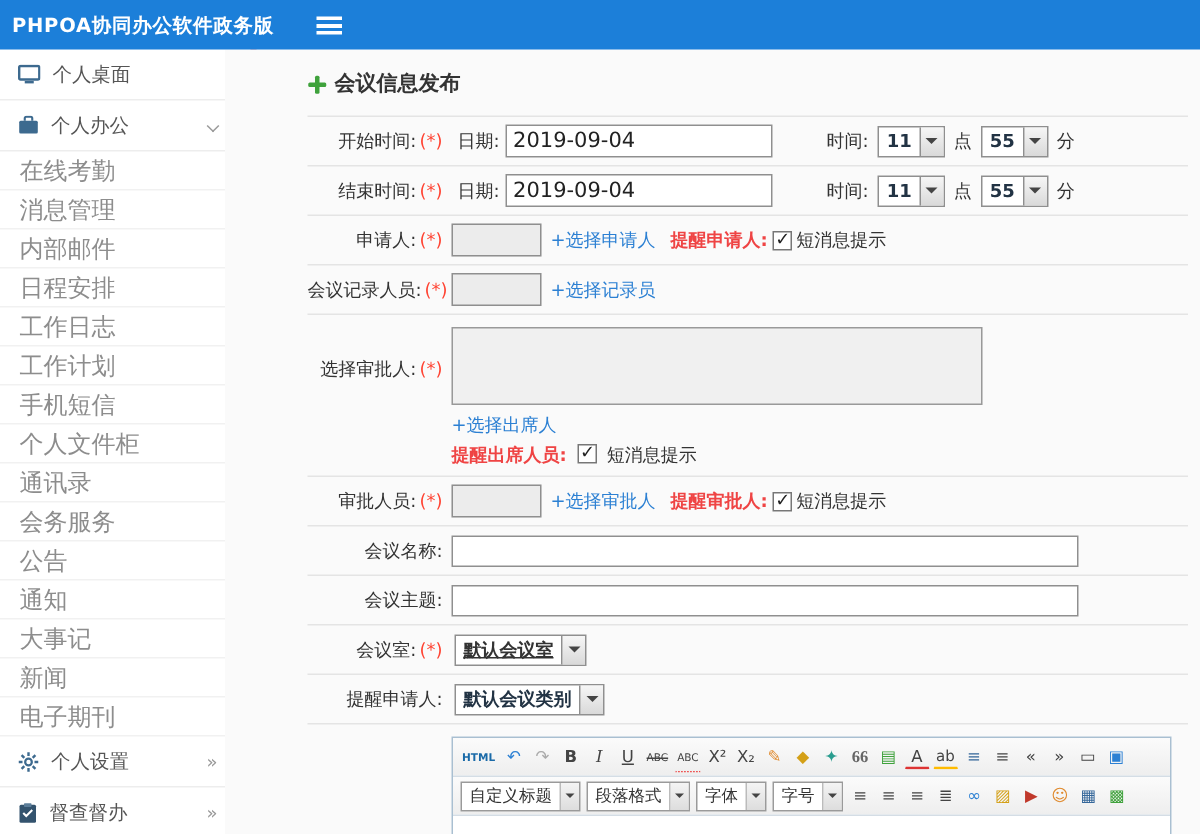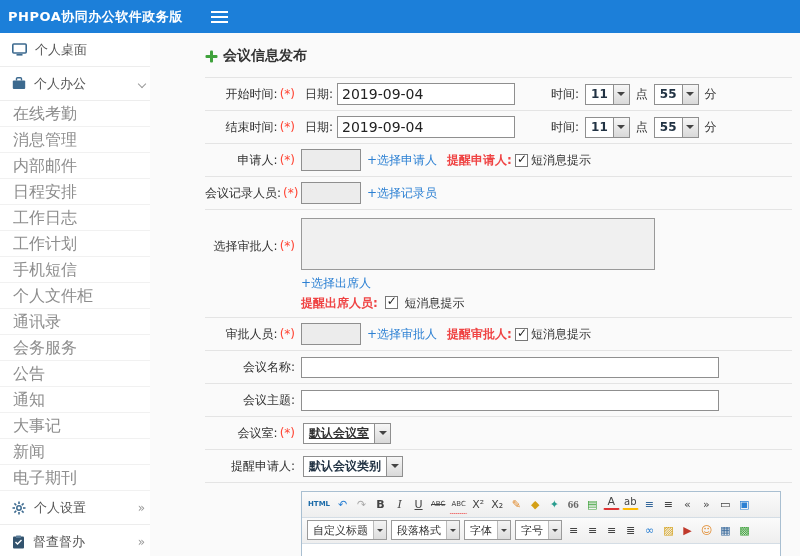--- a/index.html
+++ b/index.html
@@ -44,21 +44,21 @@
   .sel .v{display:flex;align-items:center;padding:0 5px;font-weight:bold;color:#234}
   .sel-room .v{text-decoration:underline;color:#333}
   .sel-arr{width:16px;border-left:1px solid #8f8f8f;background:linear-gradient(#f6f6f6,#d9d9d9);display:flex;align-items:center;justify-content:center}
   .sel-arr::after{content:"";border:4px solid transparent;border-top-color:#444;margin-top:4px}
 
   .cb{display:inline-block;width:13px;height:13px;border:1px solid #777;background:#fff;position:relative;margin:0 3px;vertical-align:-2px;cursor:pointer}
   .cb::after{content:"\2713";position:absolute;left:1px;top:-3px;font-size:12px;font-weight:bold;color:#222}
 
   
   .editor{width:480px;border:1px solid #a9bfd1;background:#fff}
-  .toolbar{display:flex;flex-wrap:nowrap;background:linear-gradient(#fbfbfb,#eee);border-bottom:1px solid #d4dde5;padding:2px 3px;height:26px;overflow:hidden}
+  .toolbar{display:flex;align-items:center;flex-wrap:nowrap;background:linear-gradient(#fbfbfb,#eee);border-bottom:1px solid #d4dde5;padding:2px 3px;height:26px;overflow:hidden}
   .tbtn{display:inline-flex;align-items:center;justify-content:center;min-width:17px;height:20px;padding:0 1px;margin:0 1px;font-size:11px;color:#444;border:1px solid transparent;border-radius:2px;cursor:pointer}
   .t-html{font-size:7px;font-weight:bold;color:#1a6aa8}
   .t-b{font-weight:bold}
   .t-i{font-style:italic;font-family:"DejaVu Serif","Liberation Serif",serif}
   .t-u{text-decoration:underline}
   .t-strike{font-size:7px;text-decoration:line-through}
   .t-spell{font-size:7px;border-bottom:1px dotted #e33}
   .t-quote{font-family:Liberation Serif, serif;font-weight:bold;color:#666}
   .t-fc{border-bottom:2px solid #d33;height:16px}
   .t-hc{border-bottom:2px solid #fb0;height:16px;font-size:10px}

